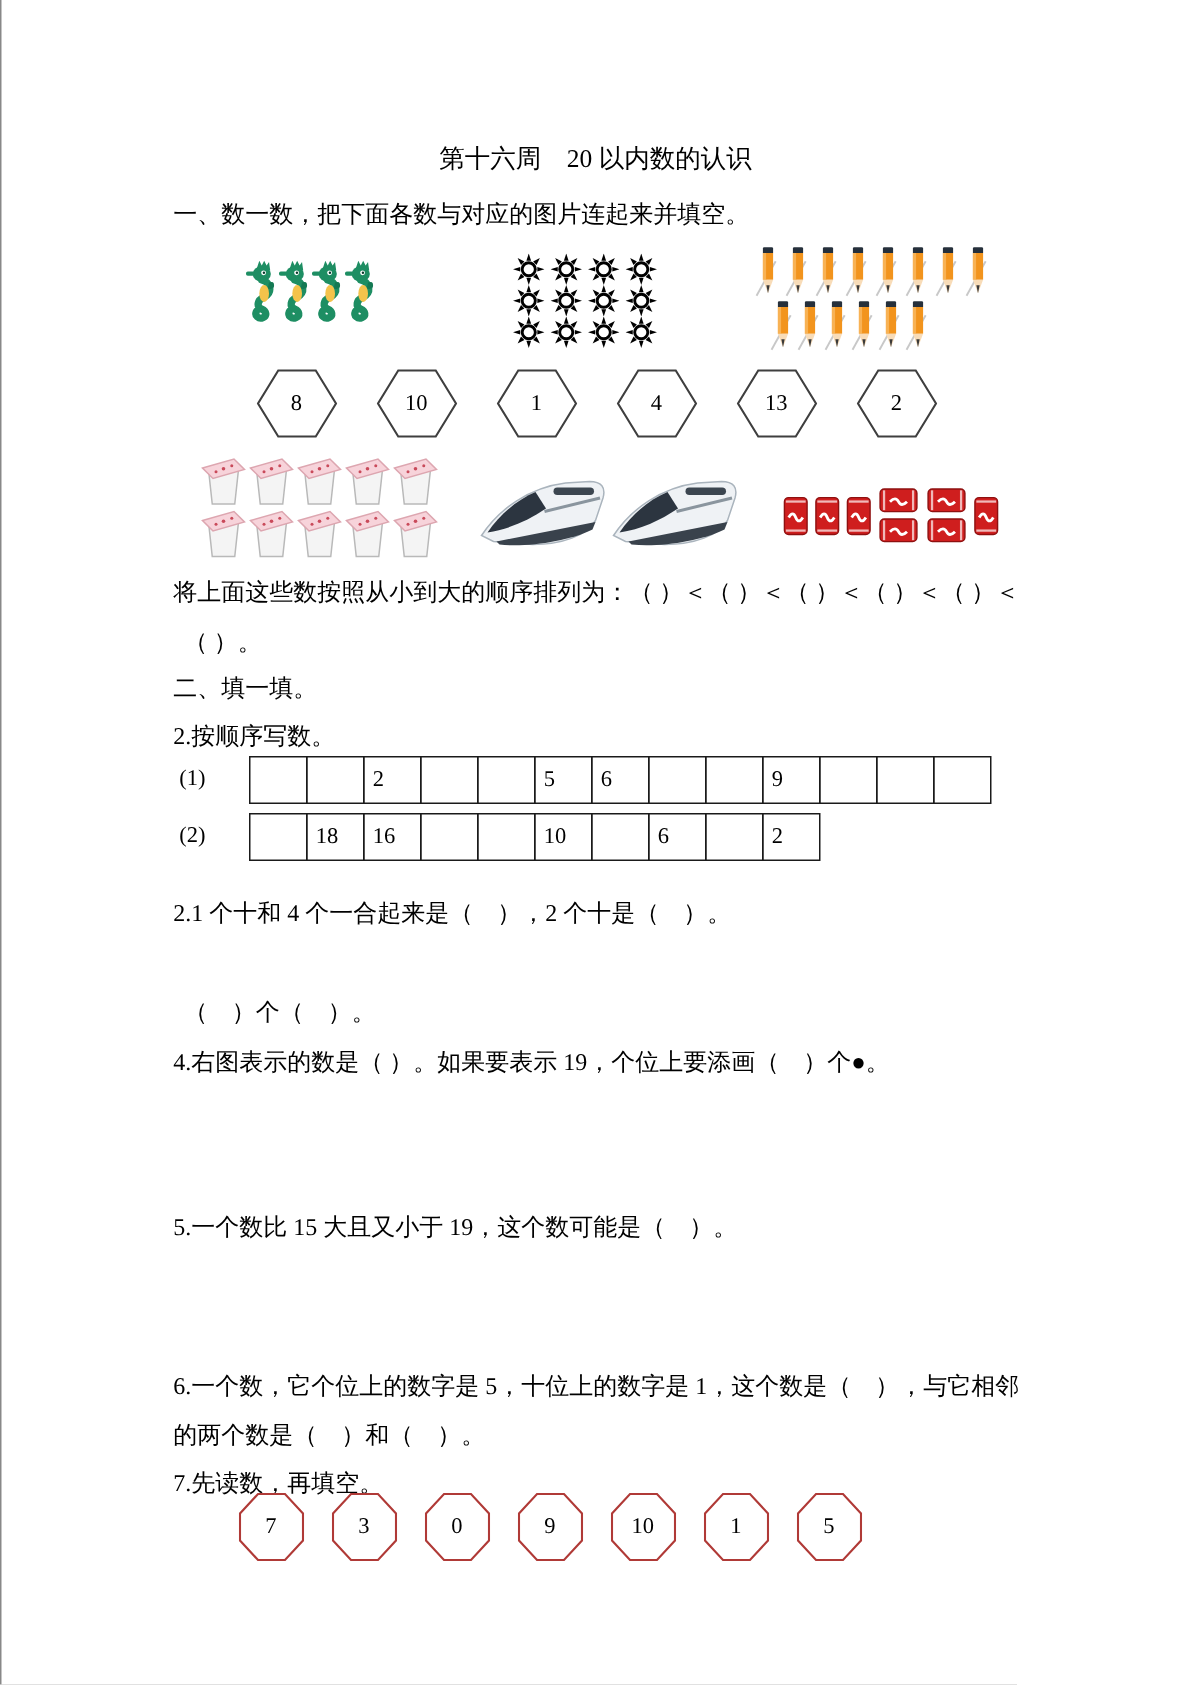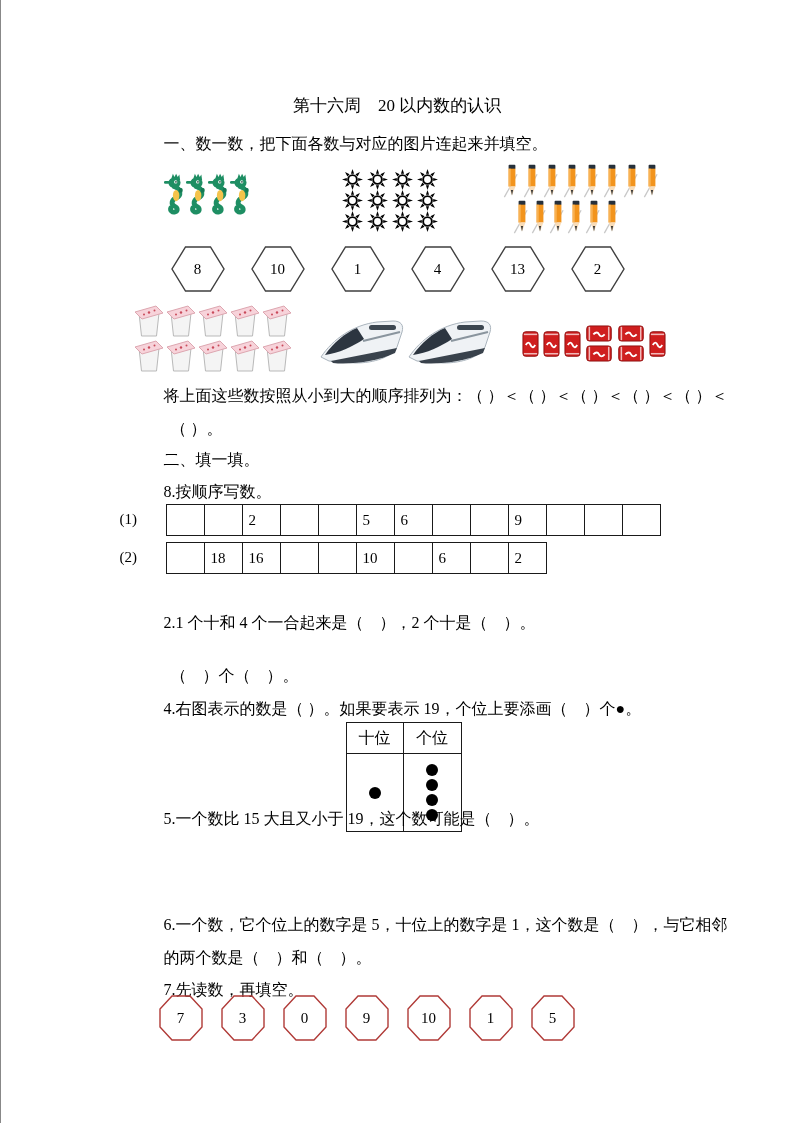--- a/index.html
+++ b/index.html
@@ -1,19 +1,19 @@
 <!DOCTYPE html>
 <html><head>
 <meta charset="utf-8">
 <style>
   * { margin:0; padding:0; box-sizing:border-box; }
   body { background:#888; font-family:"Liberation Serif","DejaVu Serif",serif; }
   .page { position:relative; width:793px; height:1123px; background:#fff; color:#000; margin:0 auto; overflow:hidden; }
   .abs { position:absolute; }
-  .txt { font-size:16px; line-height:22px; white-space:nowrap;margin-left:48px; }
+  .txt { font-size:16px; line-height:22px; white-space:nowrap; }
   .title { width:100%; text-align:center; font-size:17px; }
 
   
   .seahorse-row { display:flex; gap:1px; }
   .stars-grid { display:grid; grid-template-columns:repeat(4,25px); grid-auto-rows:21px; }
   .pencil-row { display:flex; gap:2px; }
   .cups-grid { display:grid; grid-template-columns:repeat(5,32px); grid-auto-rows:35px; }
   .train-row { display:flex; gap:2px; align-items:flex-end; }
   .cans-row { display:flex; gap:4px; align-items:center; }
   .can-stack { display:flex; flex-direction:column; gap:3px; }
@@ -640,21 +640,21 @@
           <rect x="2" y="23.5" width="14" height="1.6" fill="#f0b9b9"></rect>
           <path d="M4,15 q3,-5 5,0 t5,0" stroke="#ffffff" stroke-width="2" fill="none"></path>
         </svg>
       </div>
   </div>
 
   <div class="abs txt" style="left:115px; top:385px;">将上面这些数按照从小到大的顺序排列为：（ ）＜（ ）＜（ ）＜（ ）＜（ ）＜</div>
   <div class="abs txt" style="left:122px; top:418px;">（ ）。</div>
 
   <div class="abs txt" style="left:115px; top:449px;">二、填一填。</div>
-  <div class="abs txt" style="left:115px; top:481px;">8.按顺序写数。</div>
+  <div class="abs txt" style="left:115px; top:481px;">2.按顺序写数。</div>
 
   <div class="abs seq-label" style="left:119px; top:511px;">(1)</div>
   <div class="abs seq-table" style="left:165px; top:504px;">
 
       <div class="seq-cell">
         <span></span>
       </div>
 
       <div class="seq-cell">
         <span></span>
@@ -742,39 +742,24 @@
 
       <div class="seq-cell">
         <span></span>
       </div>
 
       <div class="seq-cell">
         <span>2</span>
       </div>
     </div>
 
-  <div class="abs txt" style="left:115px; top:612px;">2.1 个十和 4 个一合起来是（　），2 个十是（　）。</div>
+  <div class="abs txt" style="left:115px; top:599px;">2.1 个十和 4 个一合起来是（　），2 个十是（　）。</div>
   <div class="abs txt" style="left:122px; top:665px;">（　）个（　）。</div>
   <div class="abs txt" style="left:115px; top:698px;">4.右图表示的数是（ ）。如果要表示 19，个位上要添画（　）个●。</div>
 
-  <div class="abs pv-table" style="left:345px; top:722px;">
-    <div class="pv-hcell first">十位</div>
-    <div class="pv-hcell">个位</div>
-    <div class="pv-bcell first">
-
-    <span class="dot"></span>
-      </div>
-    <div class="pv-bcell">
-
-    <span class="dot"></span>
-        <span class="dot"></span>
-        <span class="dot"></span>
-        <span class="dot"></span>
-      </div>
-  </div>
 
   <div class="abs txt" style="left:115px; top:808px;">5.一个数比 15 大且又小于 19，这个数可能是（　）。</div>
   <div class="abs txt" style="left:115px; top:914px;">6.一个数，它个位上的数字是 5，十位上的数字是 1，这个数是（　），与它相邻</div>
   <div class="abs txt" style="left:115px; top:947px;">的两个数是（　）和（　）。</div>
   <div class="abs txt" style="left:115px; top:979px;">7.先读数，再填空。</div>
 
   <div class="abs oct-row" style="left:158px; top:995px;">
 
       <div class="shape oct">
         <svg viewBox="0 0 44 46" width="44" height="46">

